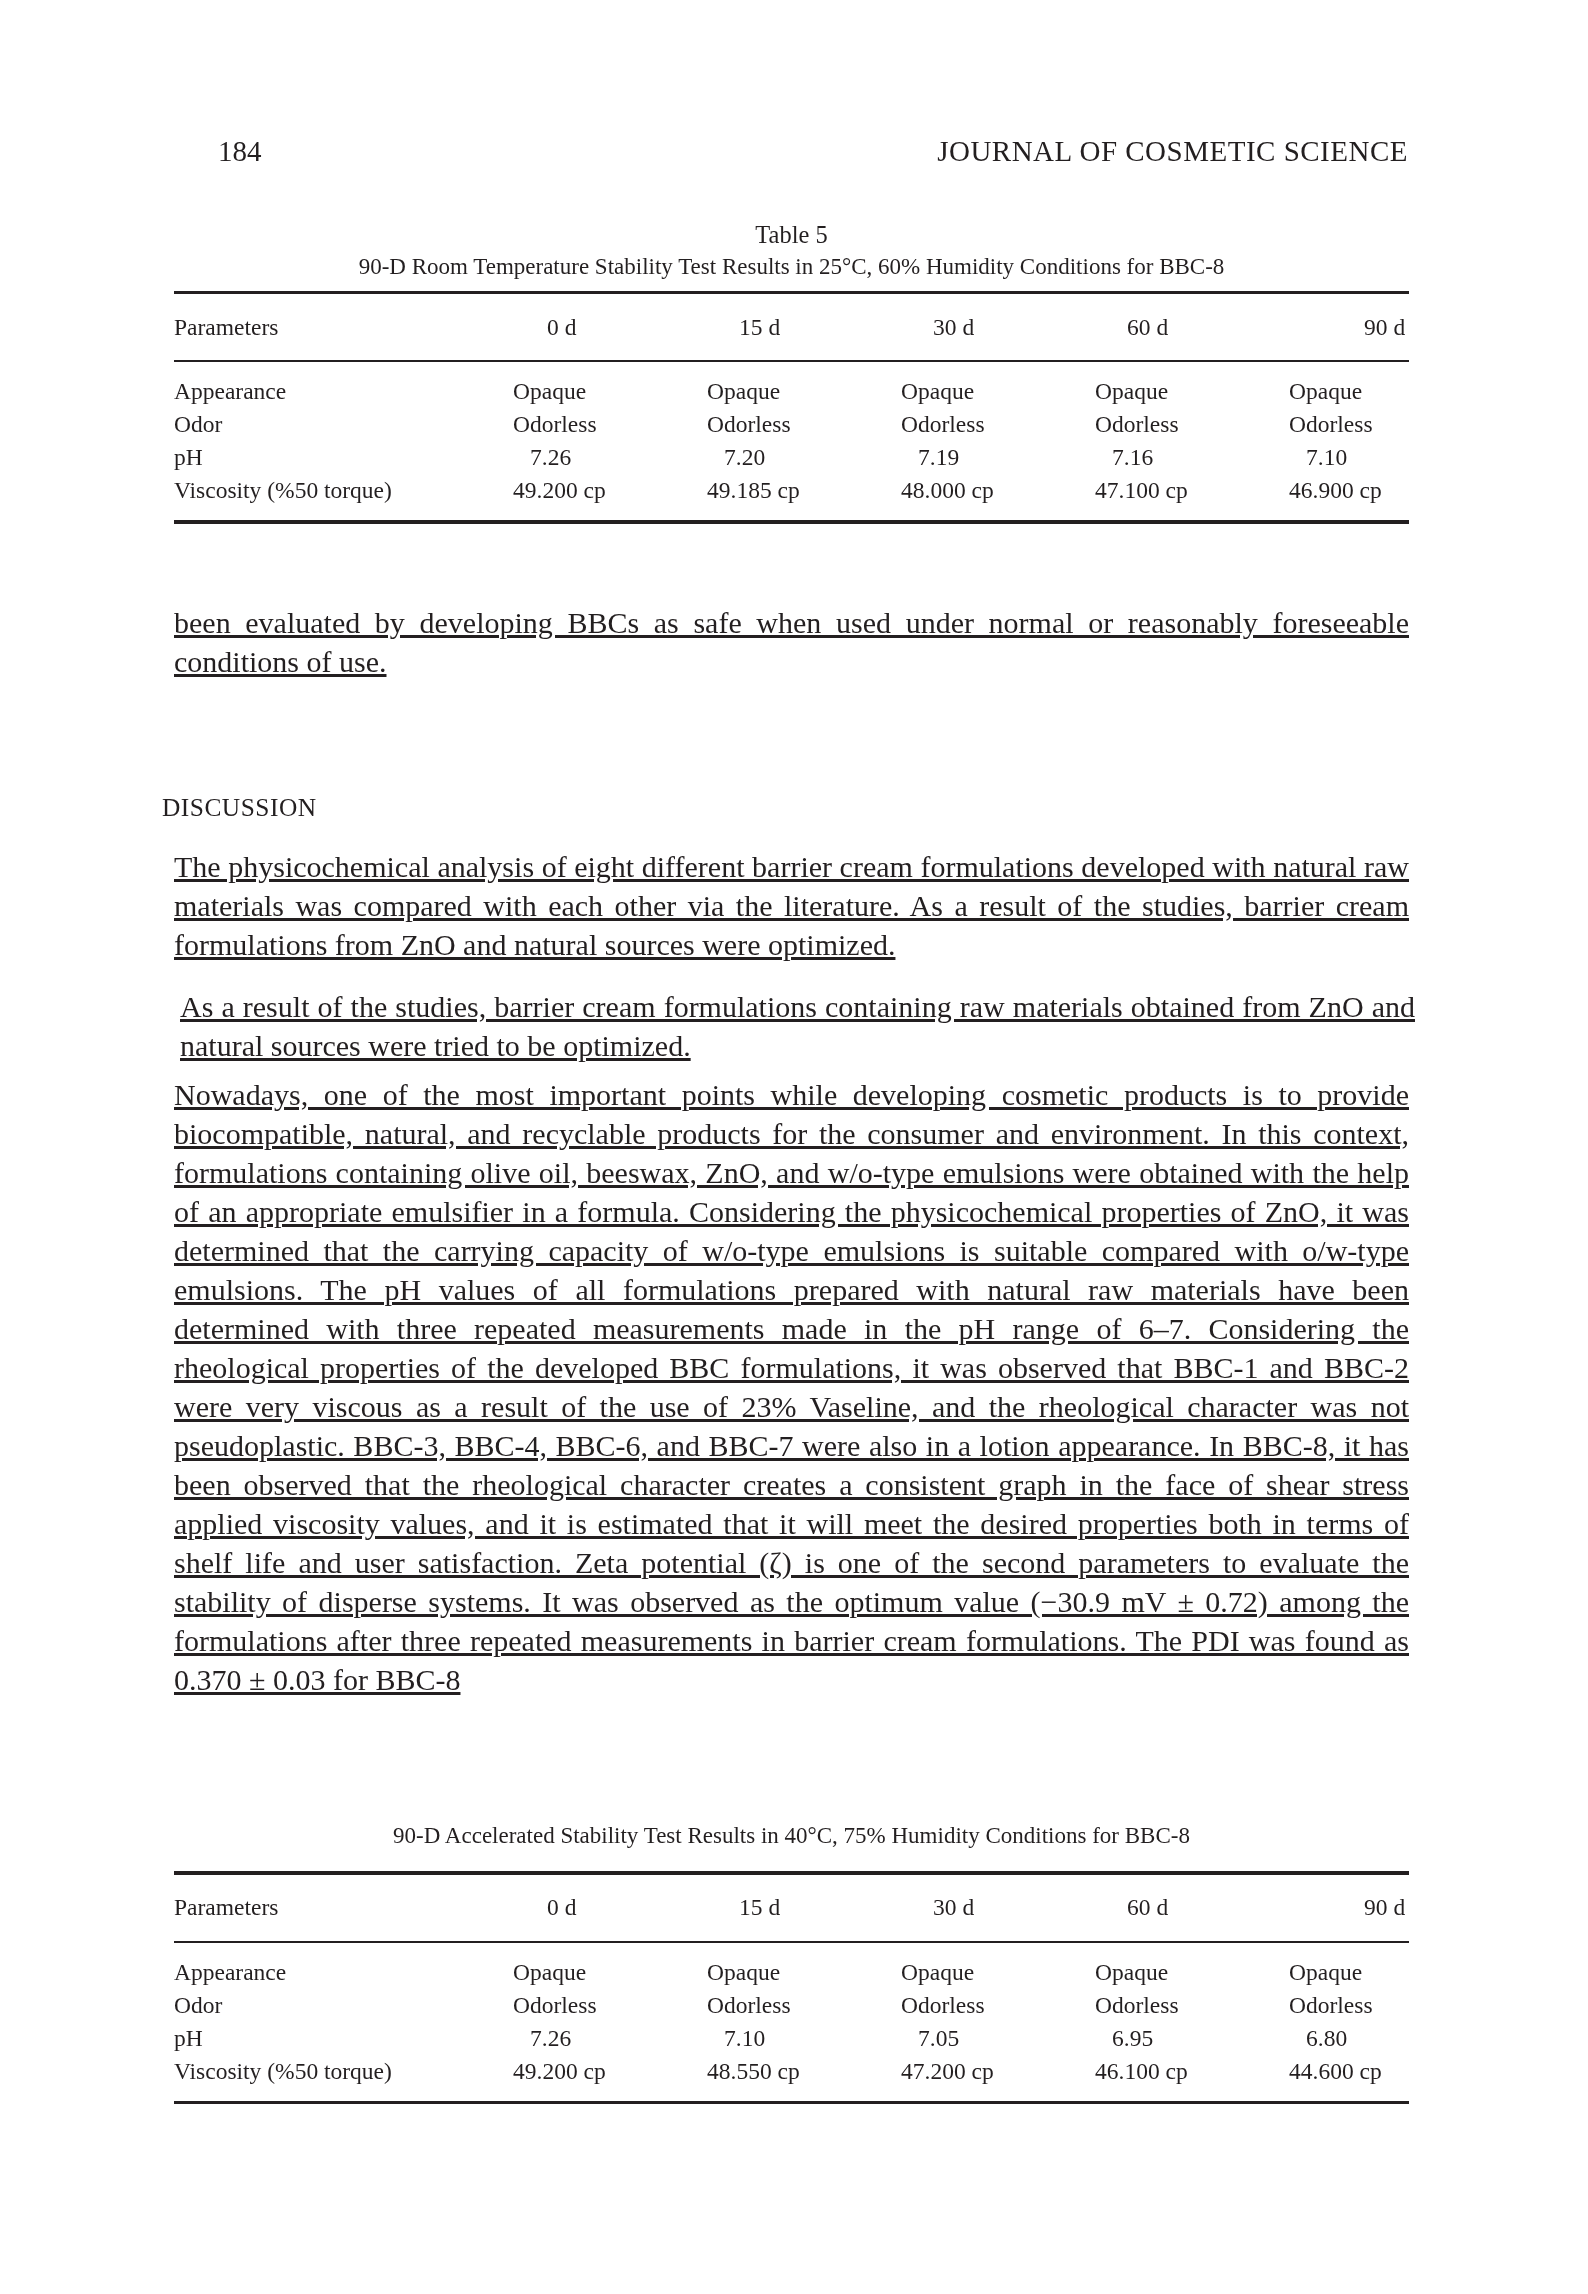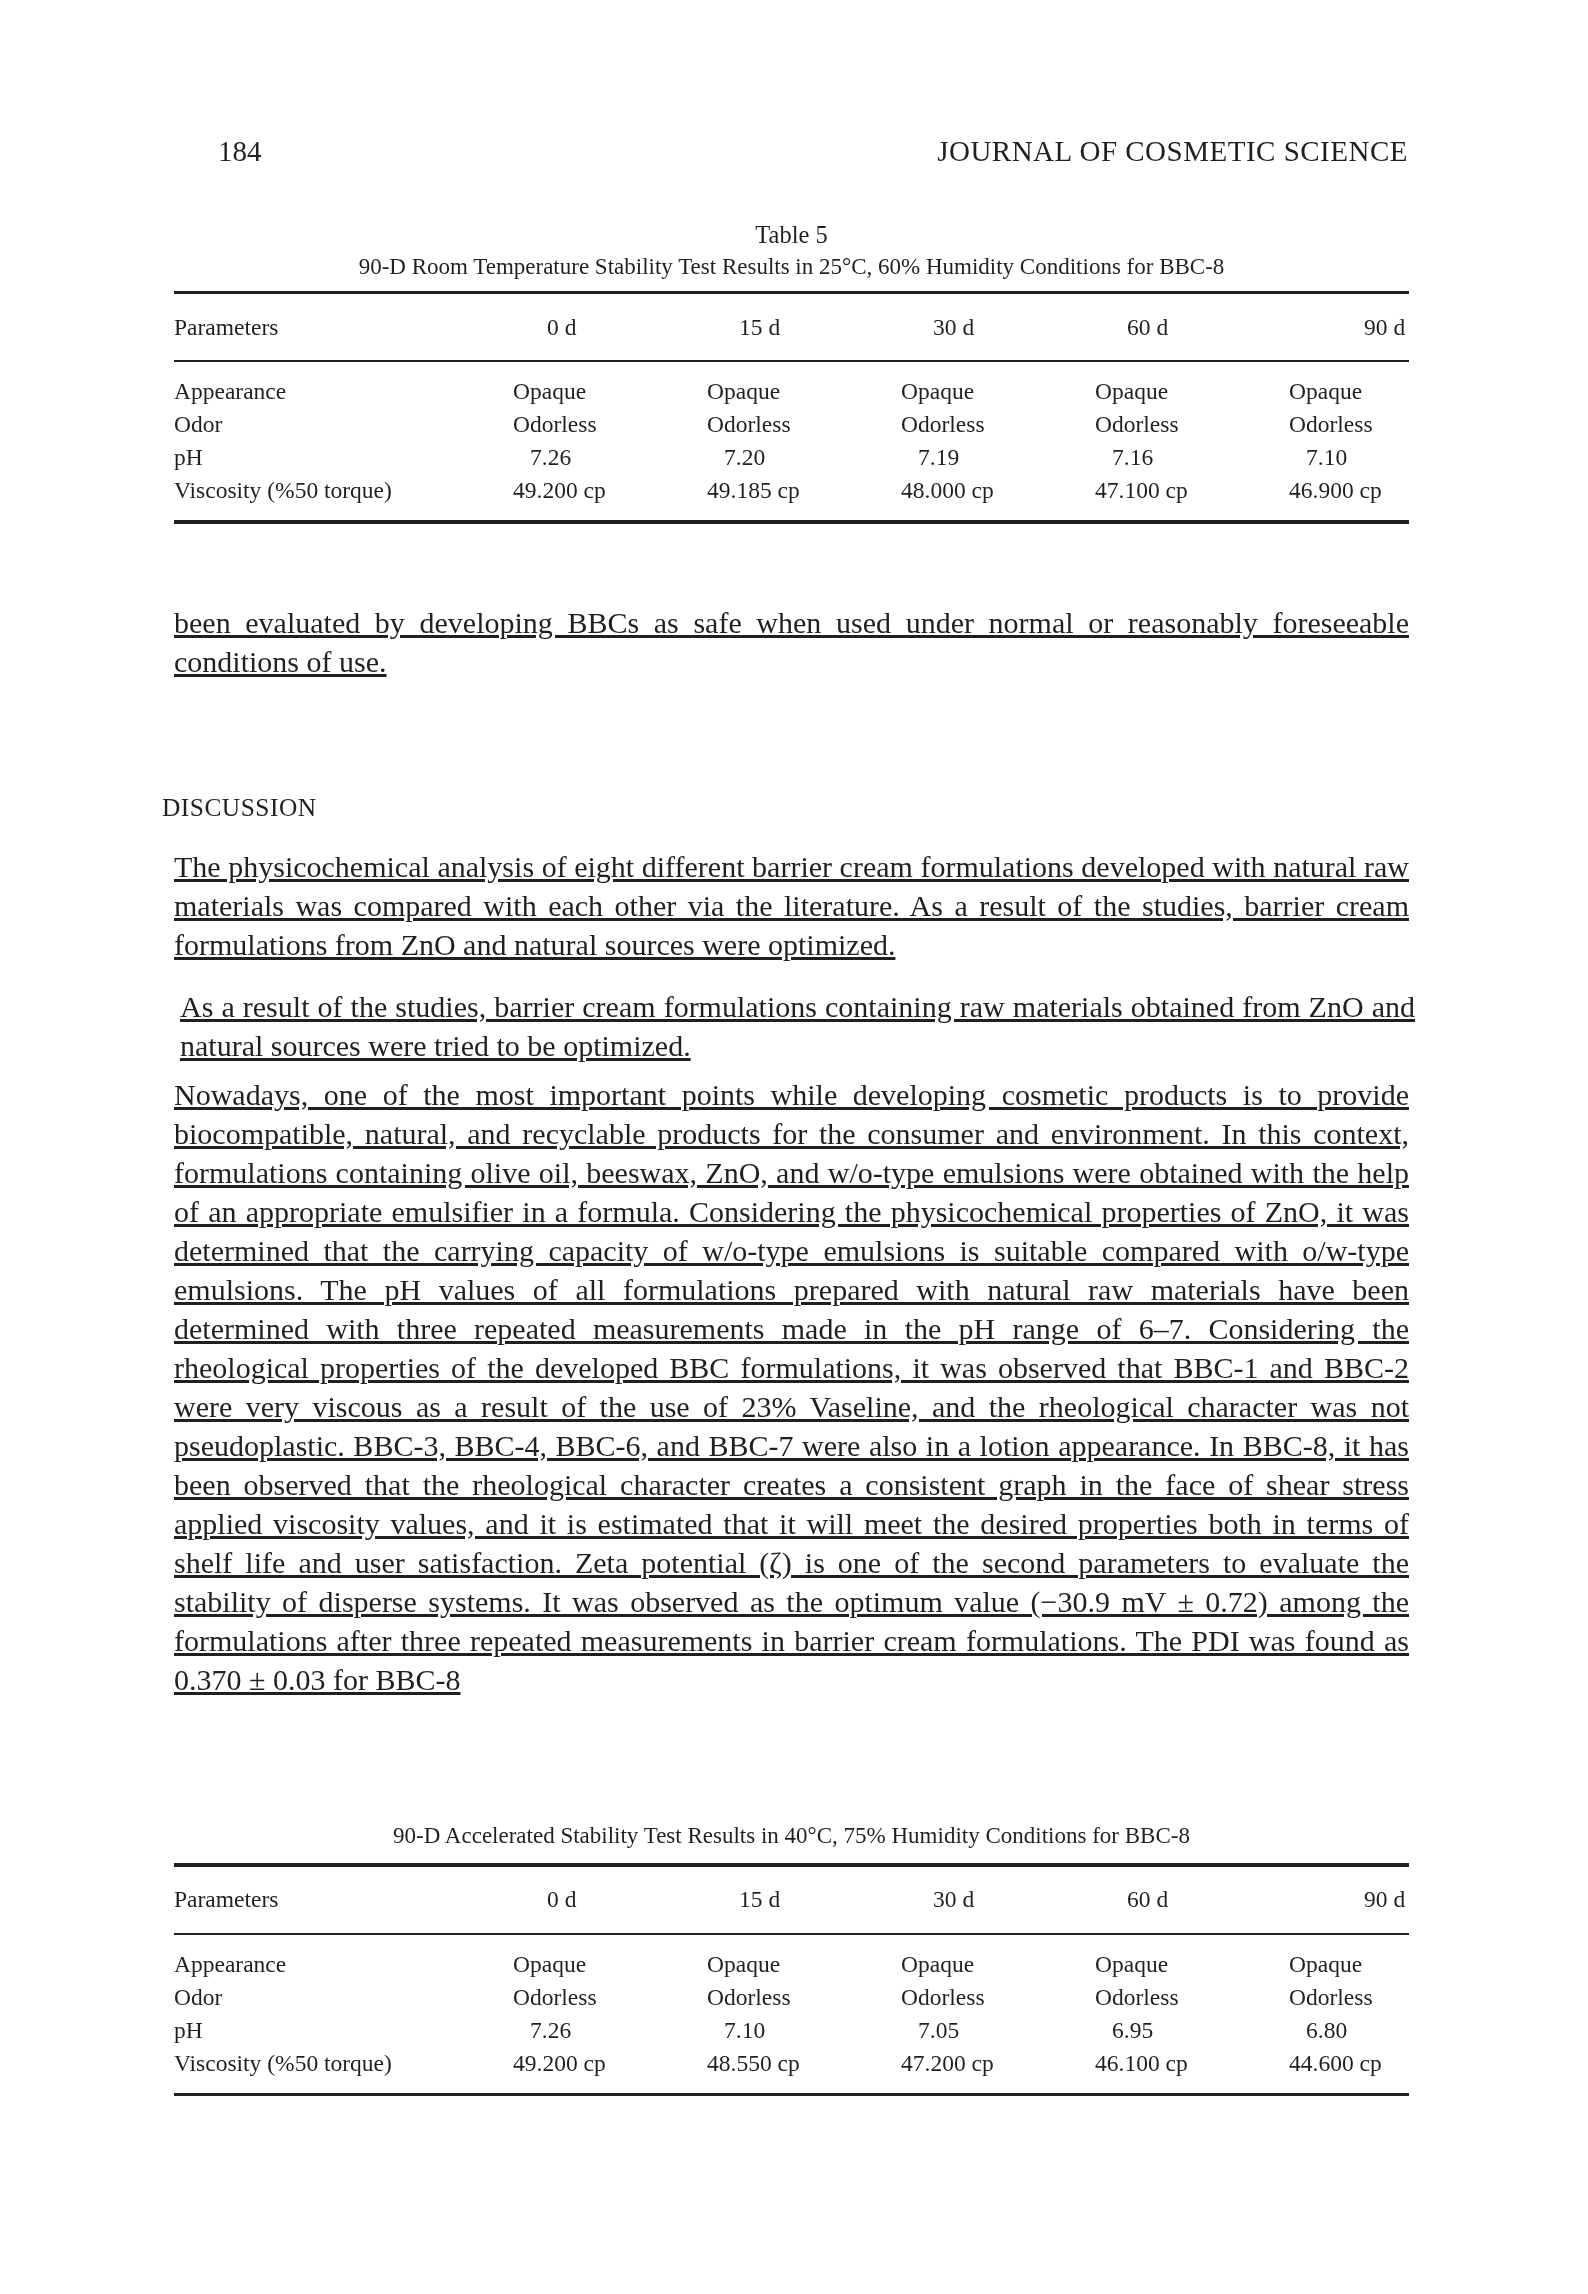--- a/index.html
+++ b/index.html
@@ -122,21 +122,21 @@
 
 <p class="para" style="top:603px;margin:0;">been evaluated by developing BBCs as safe when used under normal or reasonably foreseeable conditions of use.</p>
 
 <div class="heading" style="top:793px;">DISCUSSION</div>
 
 <p class="para" style="top:847px;margin:0;">The physicochemical analysis of eight different barrier cream formulations developed with natural raw materials was compared with each other via the literature. As a result of the studies, barrier cream formulations from ZnO and natural sources were optimized.</p>
 <p class="para" style="top:981px;margin:6px;">As a result of the studies, barrier cream formulations containing raw materials obtained from ZnO and natural sources were tried to be optimized.</p>
 <p class="para" style="top:1075px;margin:0;">Nowadays, one of the most important points while developing cosmetic products is to provide biocompatible, natural, and recyclable products for the consumer and environment. In this context, formulations containing olive oil, beeswax, ZnO, and w/o-type emulsions were obtained with the help of an appropriate emulsifier in a formula. Considering the physicochemical properties of ZnO, it was determined that the carrying capacity of w/o-type emulsions is suitable compared with o/w-type emulsions. The pH values of all formulations prepared with natural raw materials have been determined with three repeated measurements made in the pH range of 6–7. Considering the rheological properties of the developed BBC formulations, it was observed that BBC-1 and BBC-2 were very viscous as a result of the use of 23% Vaseline, and the rheological character was not pseudoplastic. BBC-3, BBC-4, BBC-6, and BBC-7 were also in a lotion appearance. In BBC-8, it has been observed that the rheological character creates a consistent graph in the face of shear stress applied viscosity values, and it is estimated that it will meet the desired properties both in terms of shelf life and user satisfaction. Zeta potential (ζ) is one of the second parameters to evaluate the stability of disperse systems. It was observed as the optimum value (−30.9 mV ± 0.72) among the formulations after three repeated measurements in barrier cream formulations. The PDI was found as 0.370 ± 0.03 for BBC-8</p>
 
 <div class="table-block" style="top:1820px;">
-  <div class="table-caption" style="margin-bottom:11px;">90-D Accelerated Stability Test Results in 40°C, 75% Humidity Conditions for BBC-8</div>
+  <div class="table-caption" style="margin-bottom:19px;">90-D Accelerated Stability Test Results in 40°C, 75% Humidity Conditions for BBC-8</div>
   <div class="rule-thick"></div>
   <table class="data">
     <colgroup>
         <col class="col-param">
         <col class="col-v">
         <col class="col-v">
         <col class="col-v">
         <col class="col-v">
         <col>
       </colgroup>

